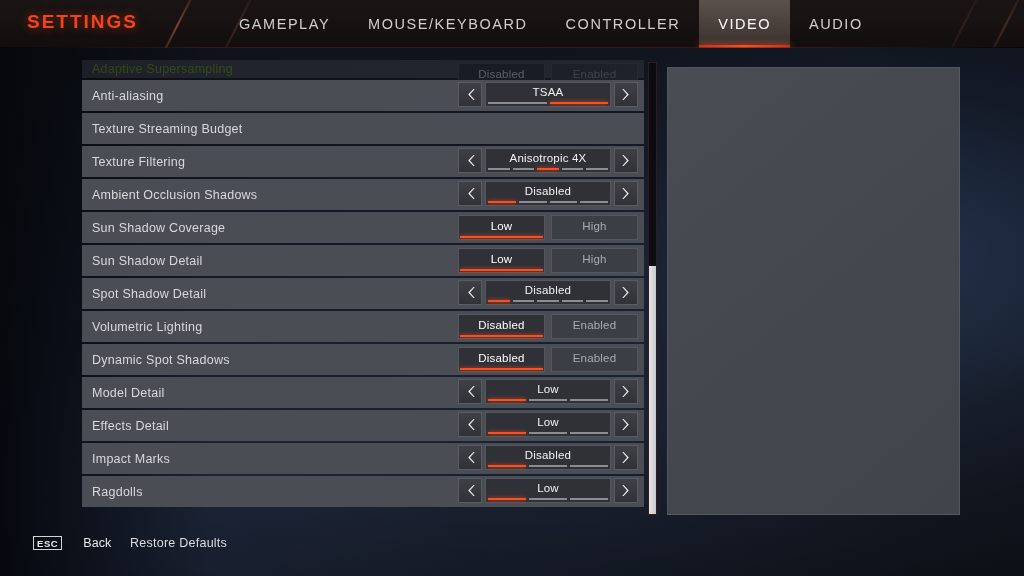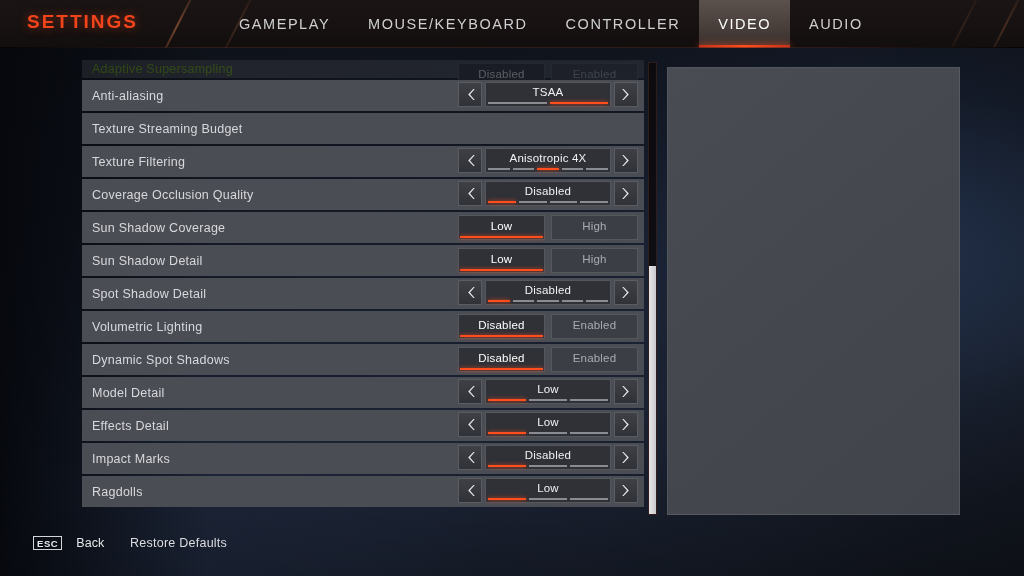--- a/index.html
+++ b/index.html
@@ -96,21 +96,21 @@
   .scroll-thumb{position:absolute;left:649px;top:266px;width:7px;height:248px;
     background:linear-gradient(to right,#e6e6e8,#c9c9cd);}
 
   
   .preview{position:absolute;left:667px;top:67px;width:293px;height:448px;
     background:linear-gradient(140deg,#4a4c53 0%,#45474e 55%,#42444b 100%);
     border:1px solid rgba(120,122,130,0.30);box-sizing:border-box;}
 
   
   .footer{position:absolute;left:0;bottom:0;width:1024px;height:56px;}
-  .f-back{position:absolute;left:33px;top:16px;display:flex;align-items:center;gap:14px;}
+  .f-back{position:absolute;left:33px;top:16px;display:flex;align-items:center;gap:21px;}
   .keycap{display:inline-flex;align-items:center;justify-content:center;
     min-width:26px;height:14px;padding:0 3px;box-sizing:border-box;
     border:1px solid #d4d5d9;color:#e9eaed;font-size:9.5px;font-weight:bold;letter-spacing:.6px;}
   .f-back .ftxt{color:#e6e7ea;font-size:12.5px;}
   .f-restore{position:absolute;left:130px;top:16px;color:#dcdde1;font-size:12.5px;letter-spacing:.25px;}
 </style>
 </head>
 <body>
 
 <div id="root">
@@ -212,21 +212,21 @@
             </div>
             <div class="arrow">
               <svg width="11" height="13" viewBox="0 0 11 13">
                 <path d="M2.6 1 L7.8 6.5 L2.6 12 L1.2 12 L6.0 6.5 L1.2 1 Z" fill="#eaeaee"></path>
               </svg>
             </div>
           </div>
         </div>
       </div>
       <div class="row">
-        <div class="label">Coverage Occlusion Quality</div>
+        <div class="label">Ambient Occlusion Shadows</div>
         <div class="ctrl">
           <div class="stepper">
             <div class="arrow">
               <svg width="11" height="13" viewBox="0 0 11 13">
                 <path d="M8.4 1 L3.2 6.5 L8.4 12 L9.8 12 L5.0 6.5 L9.8 1 Z" fill="#eaeaee"></path>
               </svg>
             </div>
             <div class="sval">
               <span>Disabled</span>
               <div class="segs">

